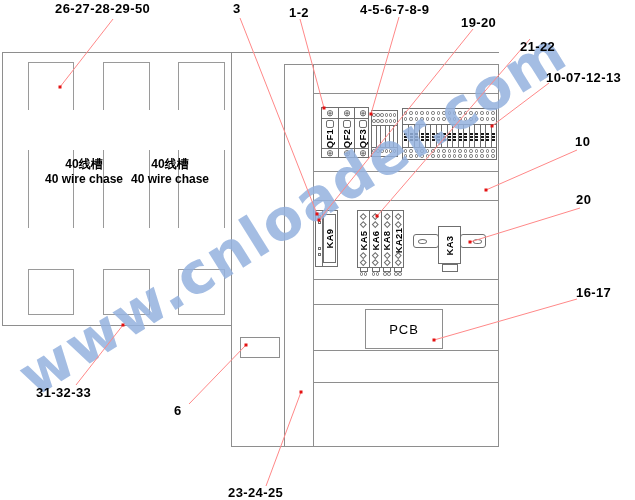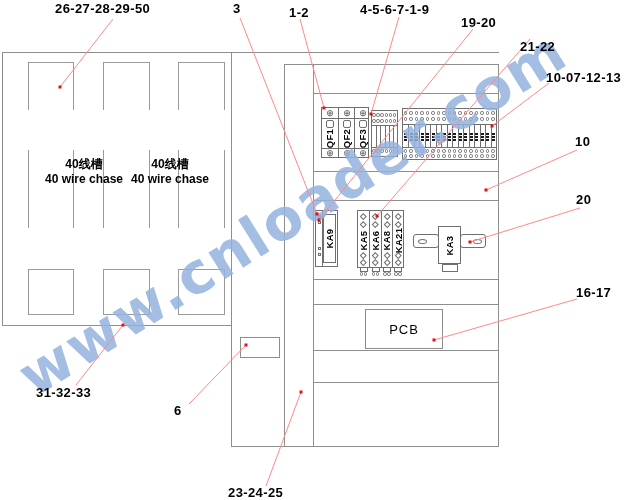--- a/index.html
+++ b/index.html
@@ -352,21 +352,21 @@
       <line x1="189" y1="404" x2="246" y2="345" stroke="#ff8888" stroke-width="1"></line>
       <rect x="244.5" y="343.5" width="3" height="3" fill="#e31212"></rect>
       <line x1="266" y1="486" x2="301" y2="392" stroke="#ff8888" stroke-width="1"></line>
       <rect x="299.5" y="390.5" width="3" height="3" fill="#e31212"></rect>
     </svg>
 
   <div id="callouts">
       <div class="callout" style="left: 55px; top: 1px;">26-27-28-29-50</div>
       <div class="callout" style="left: 233px; top: 1px;">3</div>
       <div class="callout" style="left: 289px; top: 5px;">1-2</div>
-      <div class="callout" style="left: 360px; top: 2px;">4-5-6-7-1-9</div>
+      <div class="callout" style="left: 360px; top: 2px;">4-5-6-7-8-9</div>
       <div class="callout" style="left: 461px; top: 15px;">19-20</div>
       <div class="callout" style="left: 520px; top: 39px;">21-22</div>
       <div class="callout" style="left: 546px; top: 70px;">10-07-12-13</div>
       <div class="callout" style="left: 575px; top: 134px;">10</div>
       <div class="callout" style="left: 576px; top: 192px;">20</div>
       <div class="callout" style="left: 576px; top: 285px;">16-17</div>
       <div class="callout" style="left: 36px; top: 385px;">31-32-33</div>
       <div class="callout" style="left: 174px; top: 403px;">6</div>
       <div class="callout" style="left: 228px; top: 485px;">23-24-25</div>
     </div>

